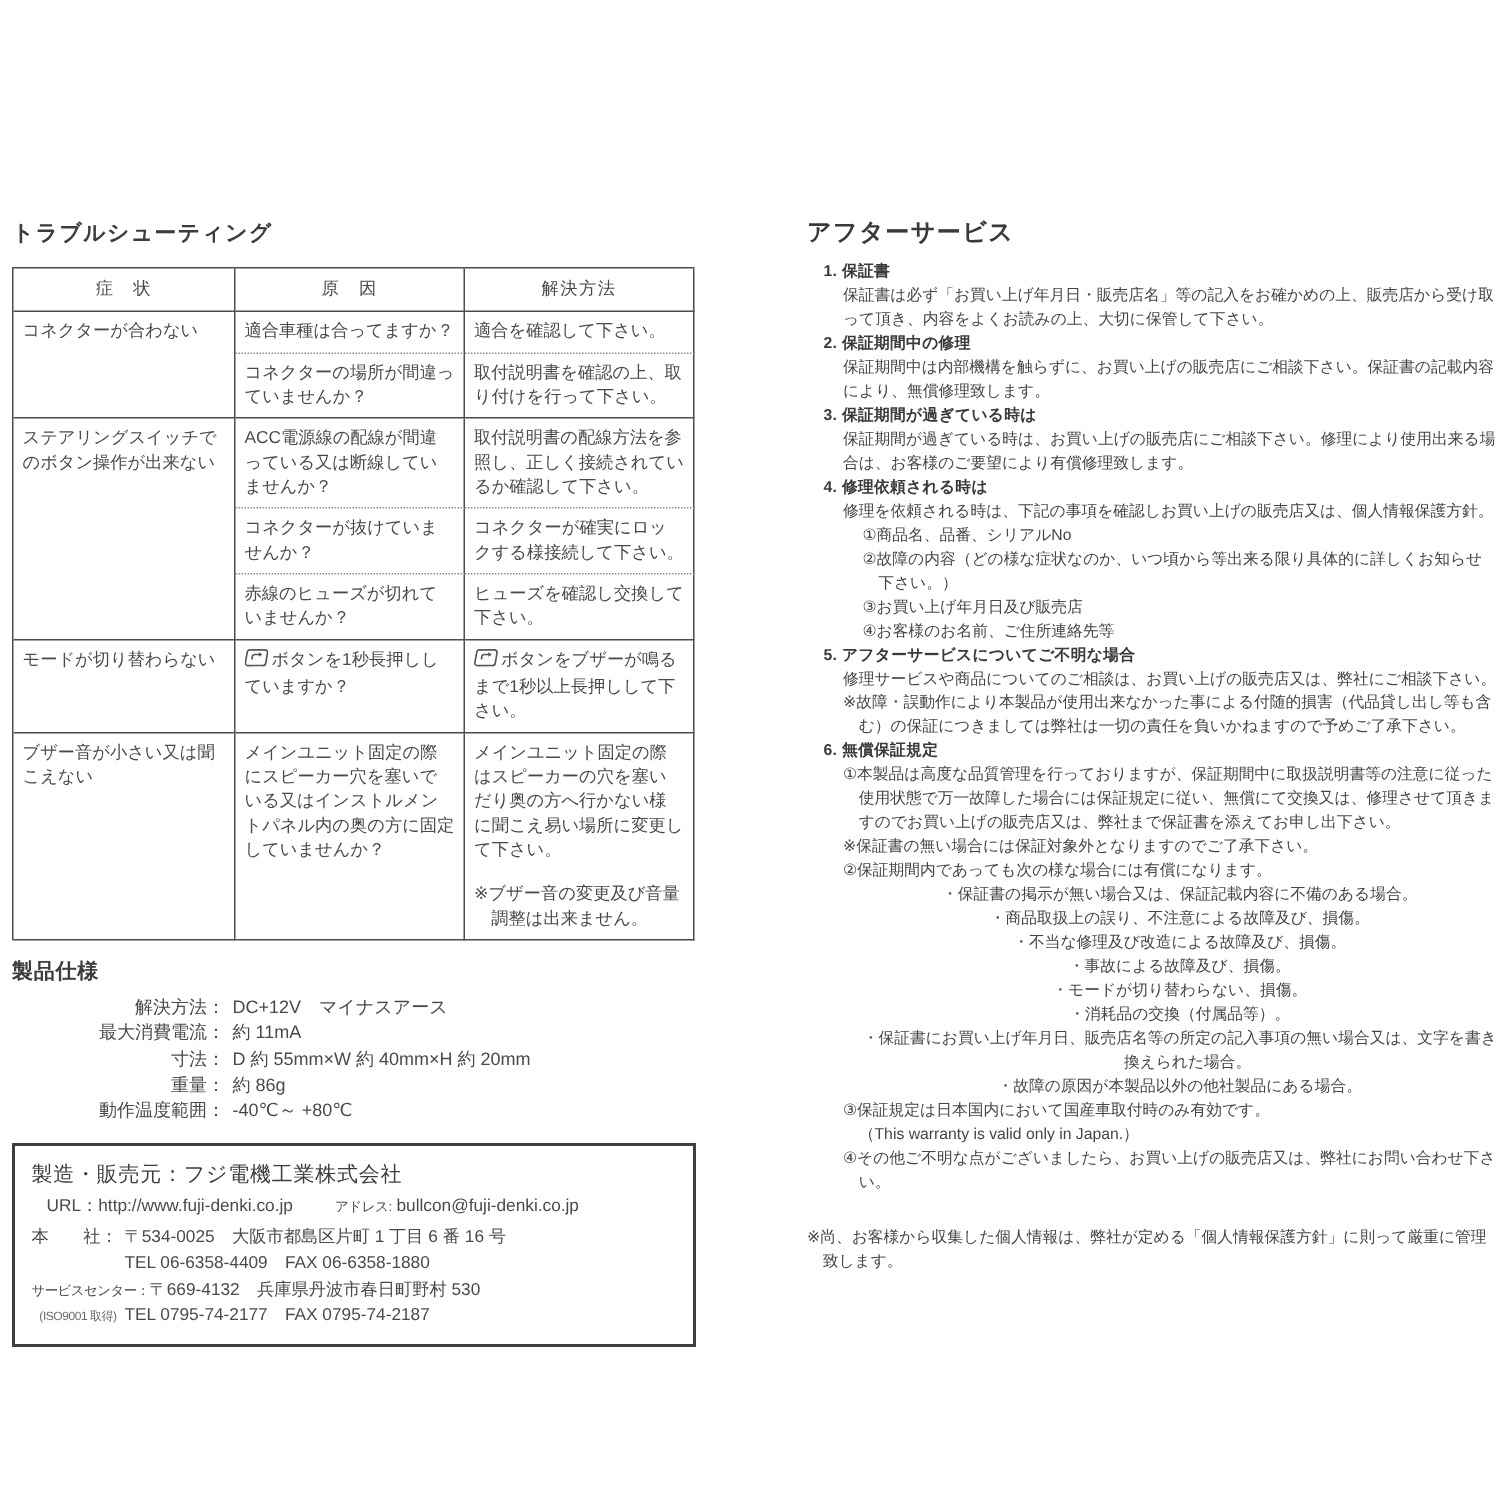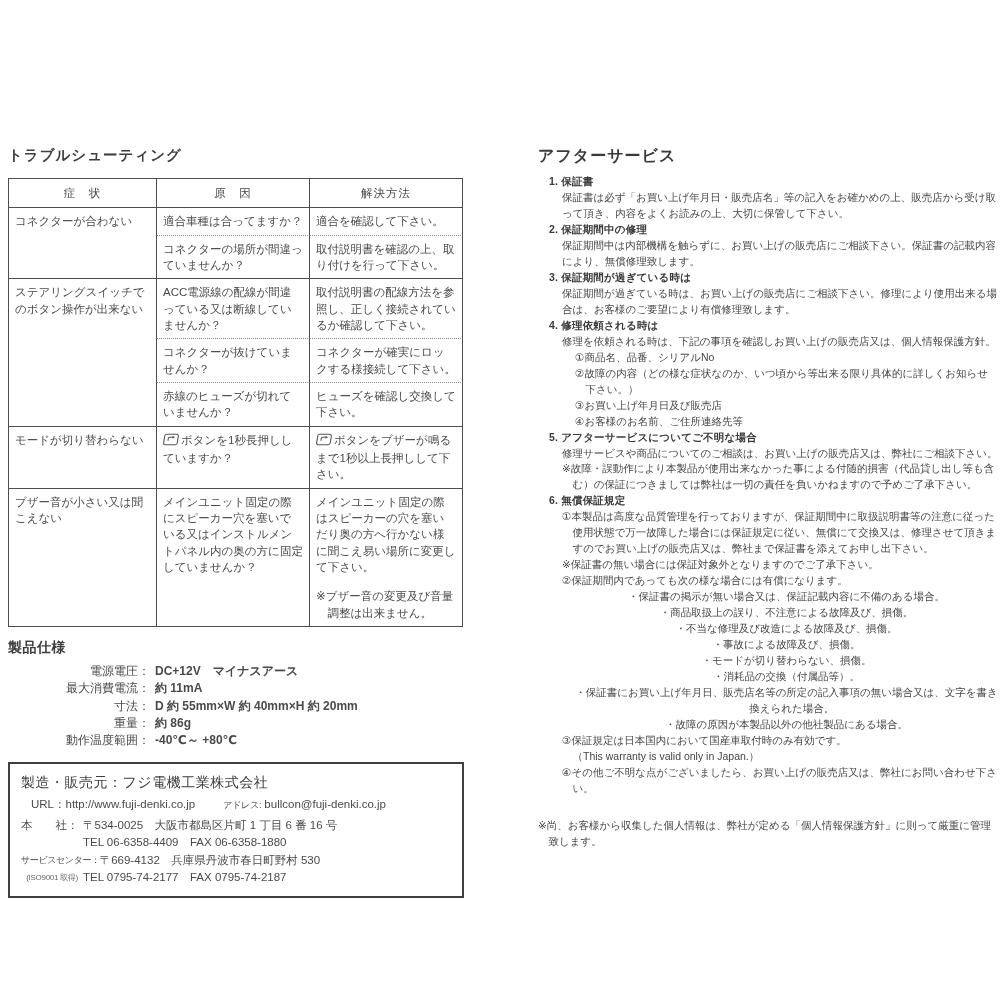--- a/index.html
+++ b/index.html
@@ -23,21 +23,21 @@
   table.ts td.dash{border-bottom:1px dotted #8a8a8a;}
   col.c1{width:148px}col.c2{width:153px}col.c3{width:153px}
   .cell-note{display:block;padding-left:1em;text-indent:-1em;margin-top:13px;}
   .btn-ico{display:inline-block;vertical-align:-2px;margin-right:2px;}
 
   
   .specs{margin-top:12px;}
   .spec-title{font-size:14px;letter-spacing:.5px;color:#3d3d3d;margin:0 0 6px 0;}
   .spec-row{display:flex;font-size:12px;line-height:1.45;color:#4a4a4a;}
   .spec-label{width:142px;flex:0 0 142px;text-align:right;}
-  .spec-value{padding-left:5px;font-weight:bold;}
+  .spec-value{padding-left:5px;}
 
   
   .company-box{margin-top:12px;border:2px solid #3f3f3f;width:430px;padding:8px 11px 10px 11px;
     font-size:11.5px;line-height:1.5;color:#4a4a4a;}
   .co-title{font-size:14px;letter-spacing:.5px;color:#3d3d3d;margin-bottom:3px;}
   .co-url-line{padding-left:10px;margin-bottom:4px;}
   .small-label{font-size:9px;letter-spacing:-.3px;}
   .co-row{display:flex;}
   .co-lbl{flex:0 0 62px;white-space:nowrap;}
   .co-lbl.sc{font-size:9px;letter-spacing:-.4px;padding-top:2px;}
@@ -140,21 +140,21 @@
           <span>メインユニット固定の際はスピーカーの穴を塞いだり奥の方へ行かない様に聞こえ易い場所に変更して下さい。</span>
           <span class="cell-note">※ブザー音の変更及び音量調整は出来ません。</span>
         </td>
       </tr>
     </tbody>
       </table>
 
     <div class="specs">
       <h3 class="spec-title">製品仕様</h3>
       <div class="spec-row">
-        <span class="spec-label">電源電圧：</span>
+        <span class="spec-label">解決方法：</span>
         <span class="spec-value">DC+12V　マイナスアース</span>
       </div>
       <div class="spec-row">
         <span class="spec-label">最大消費電流：</span>
         <span class="spec-value">約 11mA</span>
       </div>
       <div class="spec-row">
         <span class="spec-label">寸法：</span>
         <span class="spec-value">D 約 55mm×W 約 40mm×H 約 20mm</span>
       </div>

